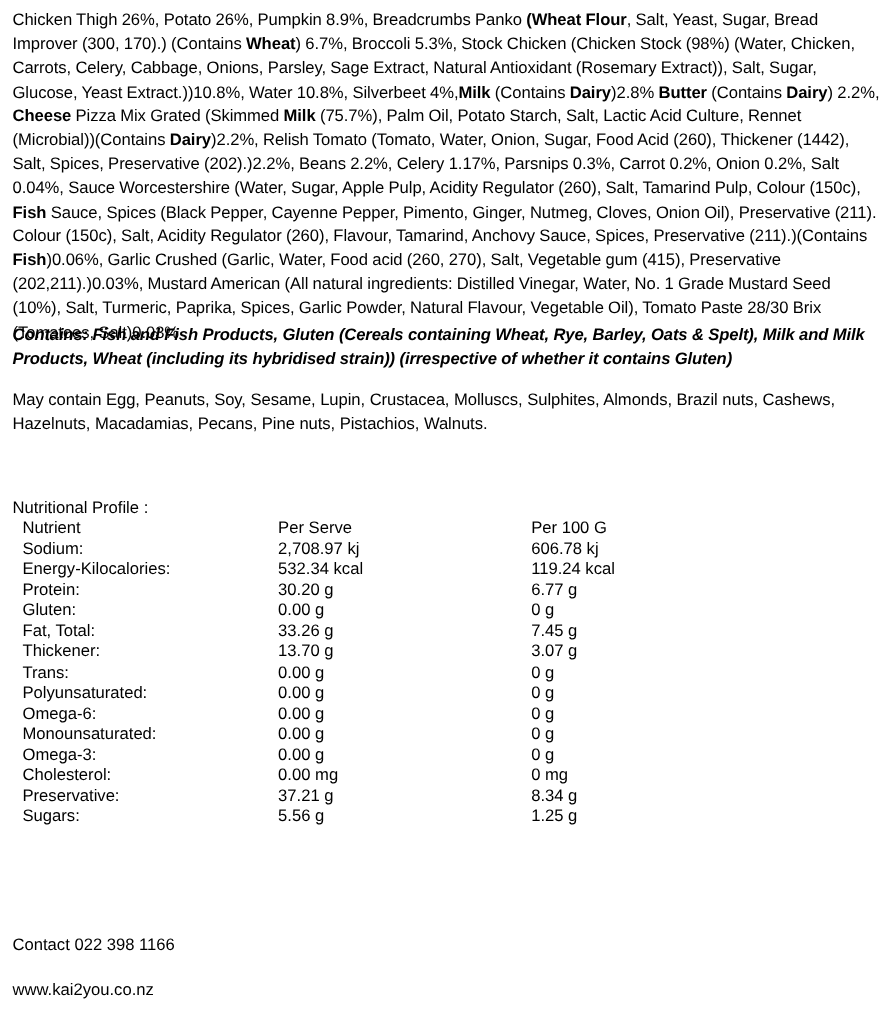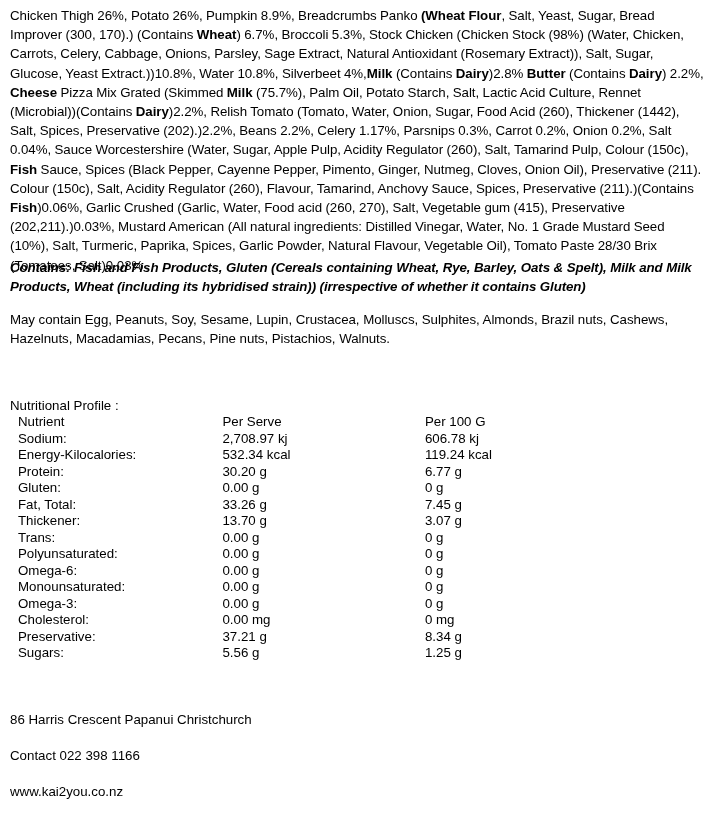--- a/index.html
+++ b/index.html
@@ -193,17 +193,16 @@
           <td class="col-hundred">8.34 g</td>
         </tr>
         <tr>
           <td class="col-nutrient">Sugars:</td>
           <td class="col-serve">5.56 g</td>
           <td class="col-hundred">1.25 g</td>
         </tr>
       </tbody>
   </table>
 
-  <div class="footer-line f1">86 Harris Crescent Papanui Christchurch</div>
   <div class="footer-line f2">Contact  022 398 1166</div>
   <div class="footer-line f3">www.kai2you.co.nz</div>
 
 </div>
 
 </body></html>

